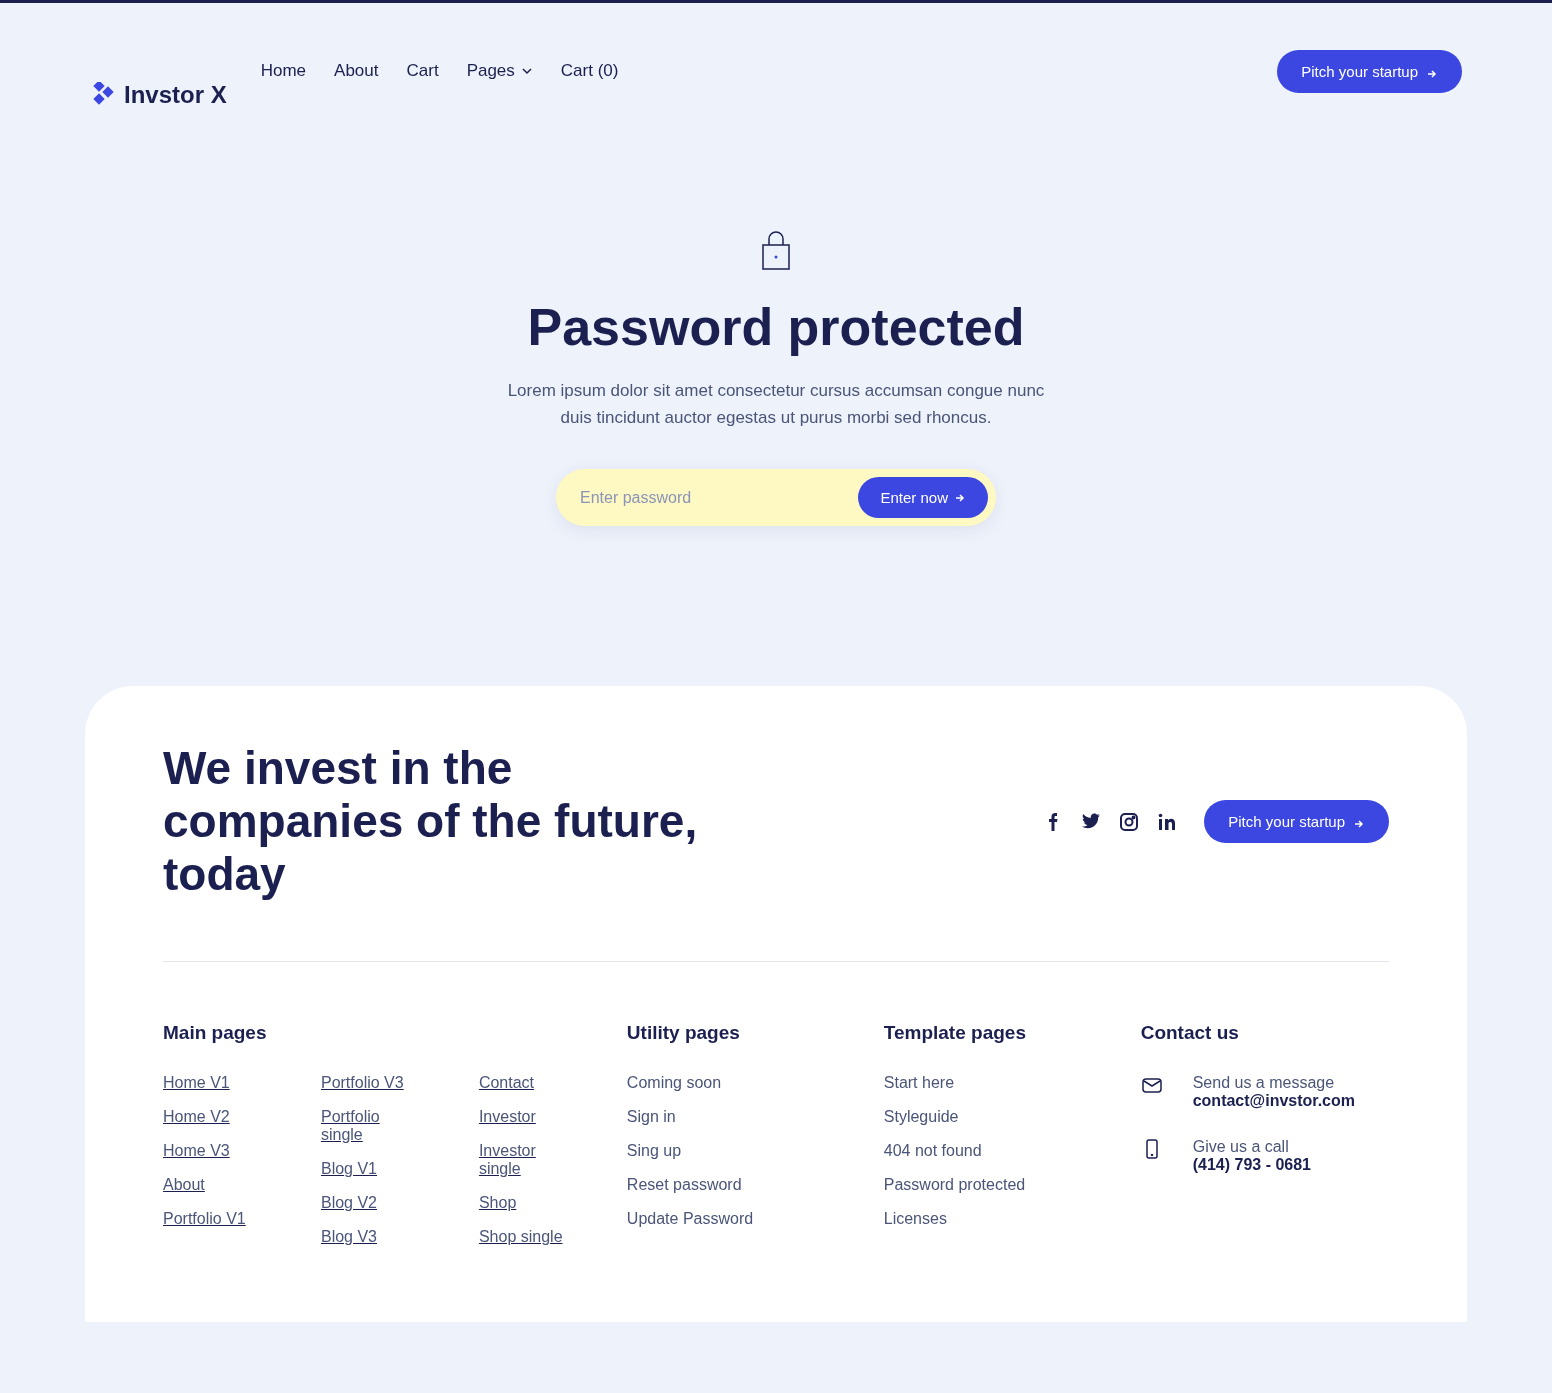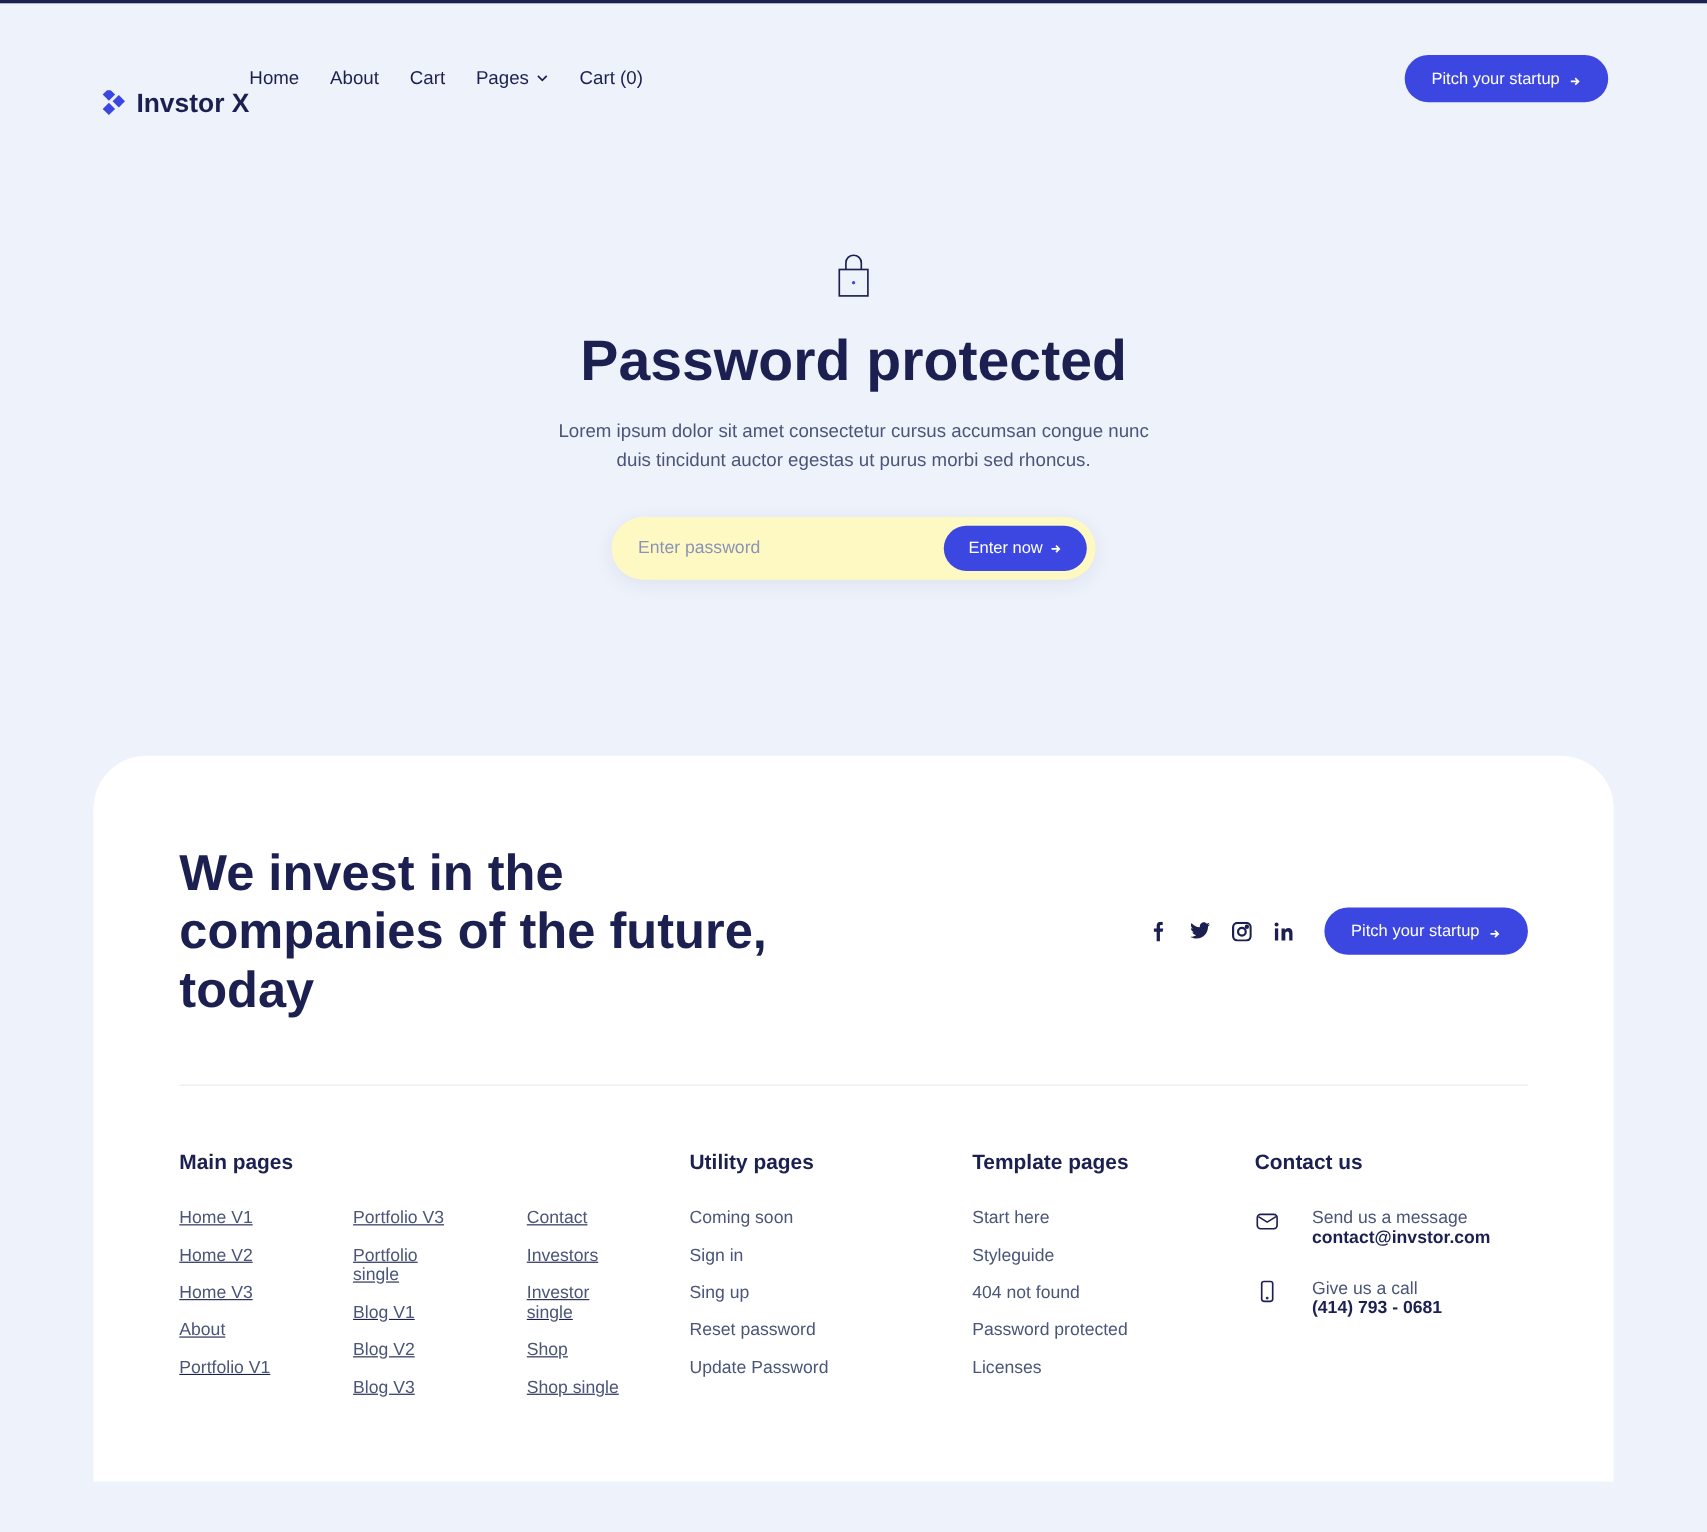--- a/index.html
+++ b/index.html
@@ -10,21 +10,21 @@
   border-top: 3px solid #1b2050;
   min-height: 1393px;
 }
 
 
 .header { display: flex; align-items: center; padding: 30px 90px; }
 .logo { display: flex; align-items: center; gap: 8px; margin-top: 48px; }
 .logo-mark { width: 26px; height: 26px; position: relative; }
 .logo-mark svg { display: block; }
 .logo-text { font-size: 24px; font-weight: 700; color: #1b2050; }
-.nav { display: flex; gap: 28px; }
+.nav { display: flex; gap: 28px; margin-left: 34px; }
 .nav-item { font-size: 17px; color: #1b2050; cursor: pointer; display: flex; align-items: center; gap: 6px; }
 .btn-primary {
   margin-left: auto;
   background: #3b47e0;
   color: #fff;
   border: none;
   border-radius: 999px;
   padding: 13px 24px;
   font-size: 15px;
   cursor: pointer;
@@ -68,21 +68,21 @@
   display: inline-flex;
   align-items: center;
   gap: 6px;
 }
 
 
 .footer {
   background: #fff;
   border-radius: 48px 48px 0 0;
   margin: 0 85px;
-  padding: 80px 78px 60px;
+  padding: 56px 78px 60px;
 }
 .footer-top { display: flex; align-items: center; justify-content: space-between; padding-bottom: 60px; border-bottom: 1px solid #e5e8f0; margin-bottom: 60px; }
 .footer-heading { font-size: 46px; font-weight: 600; line-height: 1.15; color: #1b2050; max-width: 600px; }
 .footer-top-right { display: flex; align-items: center; gap: 28px; }
 .socials { display: flex; gap: 20px; }
 .social-icon { width: 18px; height: 18px; cursor: pointer; color: #1b2050; }
 .footer-cols { display: flex; gap: 50px; }
 .footer-col h4 { font-size: 19px; font-weight: 600; color: #1b2050; margin-bottom: 30px; }
 .footer-col ul { list-style: none; }
 .footer-col li { font-size: 16px; color: #4a5578; margin-bottom: 16px; cursor: pointer; }
@@ -207,21 +207,21 @@
         </ul>
         <ul>
           <li>Portfolio V3</li>
           <li>Portfolio single</li>
           <li>Blog V1</li>
           <li>Blog V2</li>
           <li>Blog V3</li>
         </ul>
         <ul>
           <li>Contact</li>
-          <li>Investors</li>
+          <li>Investor</li>
           <li>Investor single</li>
           <li>Shop</li>
           <li>Shop single</li>
         </ul>
       </div>
     </div>
     <div class="footer-col col-util">
       <h4>Utility pages</h4>
       <ul>
         <li>Coming soon</li>

